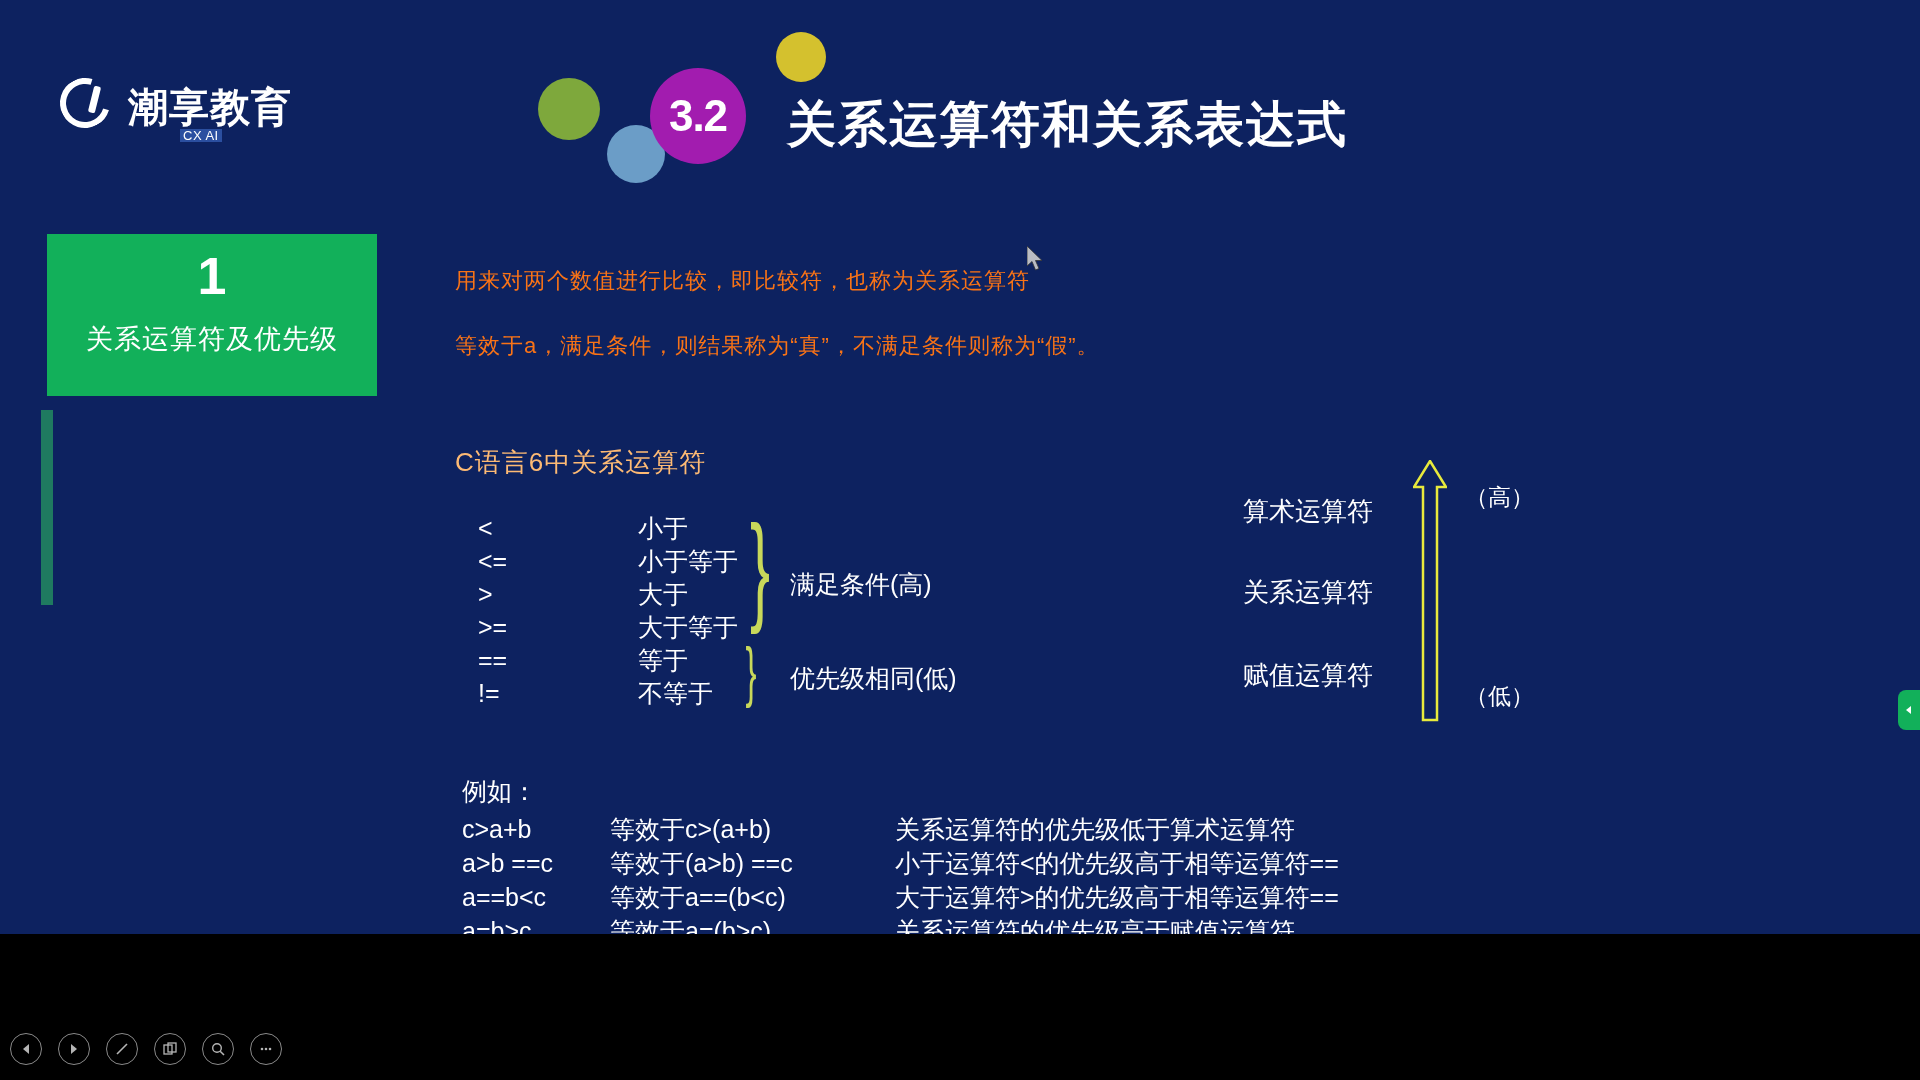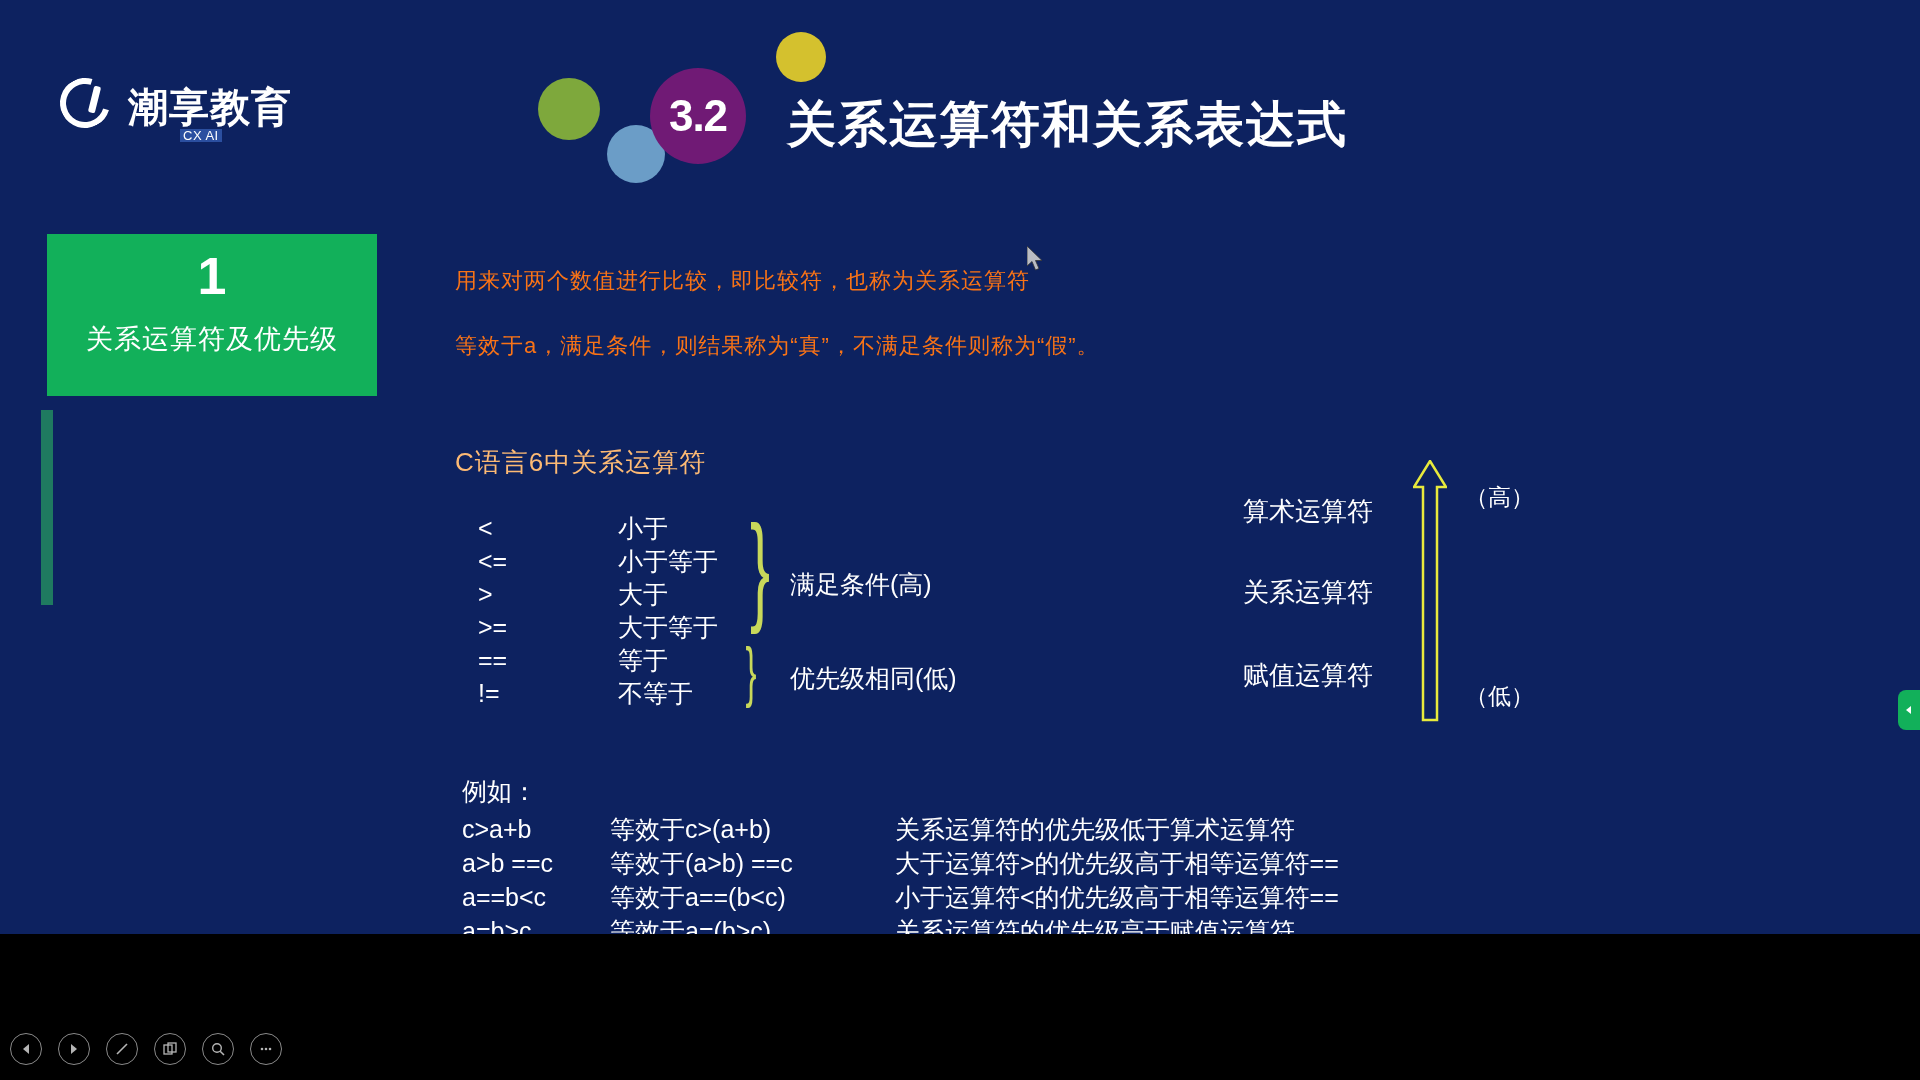--- a/index.html
+++ b/index.html
@@ -91,21 +91,21 @@
     background: #d4c12e;
   }
   .bubble-blue {
     left: 607px; top: 125px;
     width: 58px; height: 58px;
     background: #6b9dc7;
   }
   .bubble-orange {
     left: 650px; top: 68px;
     width: 96px; height: 96px;
-    background: #701a75;
+    background: #a21caf;
     display: flex;
     align-items: center;
     justify-content: center;
   }
   .bubble-orange .num {
     color: #ffffff;
     font-size: 44px;
     font-weight: bold;
     letter-spacing: -1px;
   }
@@ -172,21 +172,21 @@
   .op-table {
     position: absolute;
     left: 478px;
     top: 512px;
     color: #ffffff;
     font-size: 25px;
     line-height: 33px;
   }
   .op-row { display: flex; }
   .op-sym { width: 140px; }
-  .op-name { width: 150px; }
+  .op-name { width: 150px; margin-left: 20px; }
   
   .brace {
     position: absolute;
     color: #c8d85a;
     font-weight: 300;
     line-height: 1;
   }
   .brace-1 {
     left: 740px;
     top: 507px;
@@ -410,22 +410,22 @@
     <div>a=b&gt;c</div>
   </div>
   <div class="ex-col-b">
     <div>等效于c&gt;(a+b)</div>
     <div>等效于(a&gt;b) ==c</div>
     <div>等效于a==(b&lt;c)</div>
     <div>等效于a=(b&gt;c)</div>
   </div>
   <div class="ex-col-c">
     <div>关系运算符的优先级低于算术运算符</div>
+    <div>小于运算符&lt;的优先级高于相等运算符==</div>
     <div>大于运算符&gt;的优先级高于相等运算符==</div>
-    <div>小于运算符&lt;的优先级高于相等运算符==</div>
     <div>关系运算符的优先级高于赋值运算符</div>
   </div>
 
   <div class="cursor">
     <svg width="20" height="28" viewBox="0 0 20 28">
       <polygon points="0,0 0,20 5,15.5 8.5,24 12,22.5 8.5,14.5 15,14.5" fill="#b9bcc4" stroke="#333" stroke-width="0.8"></polygon>
     </svg>
   </div>
 
   <div class="side-tab">

